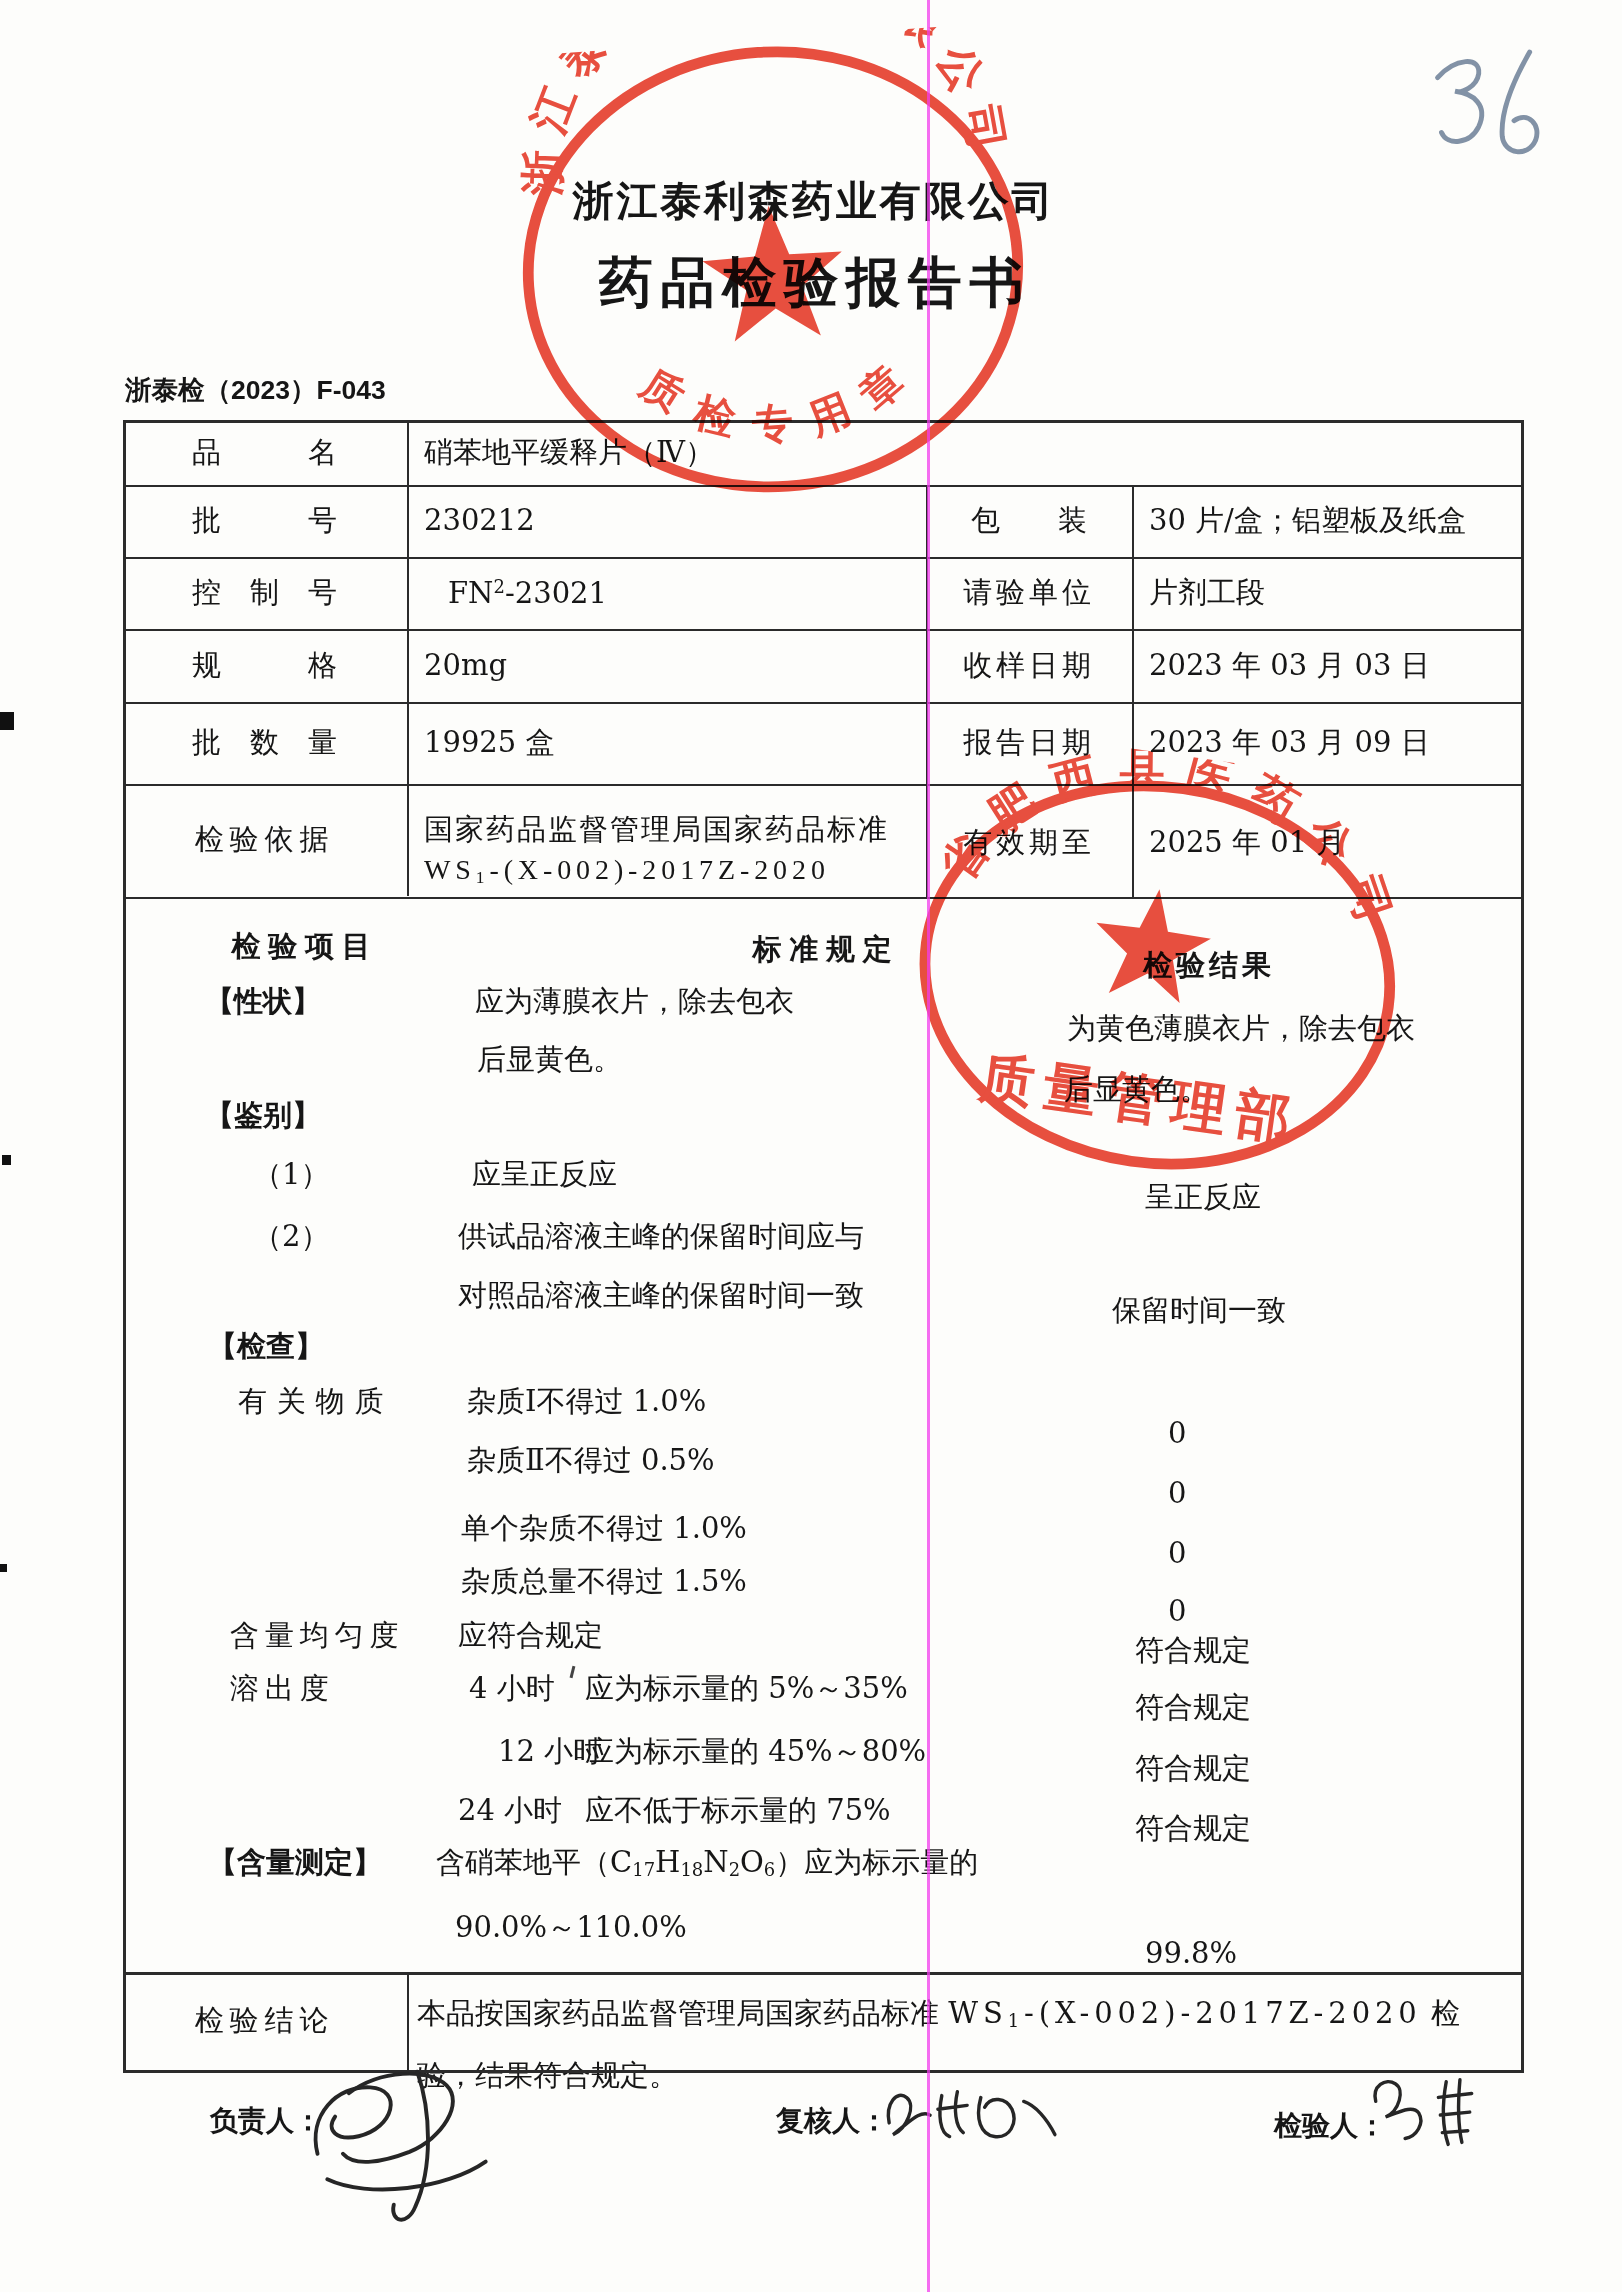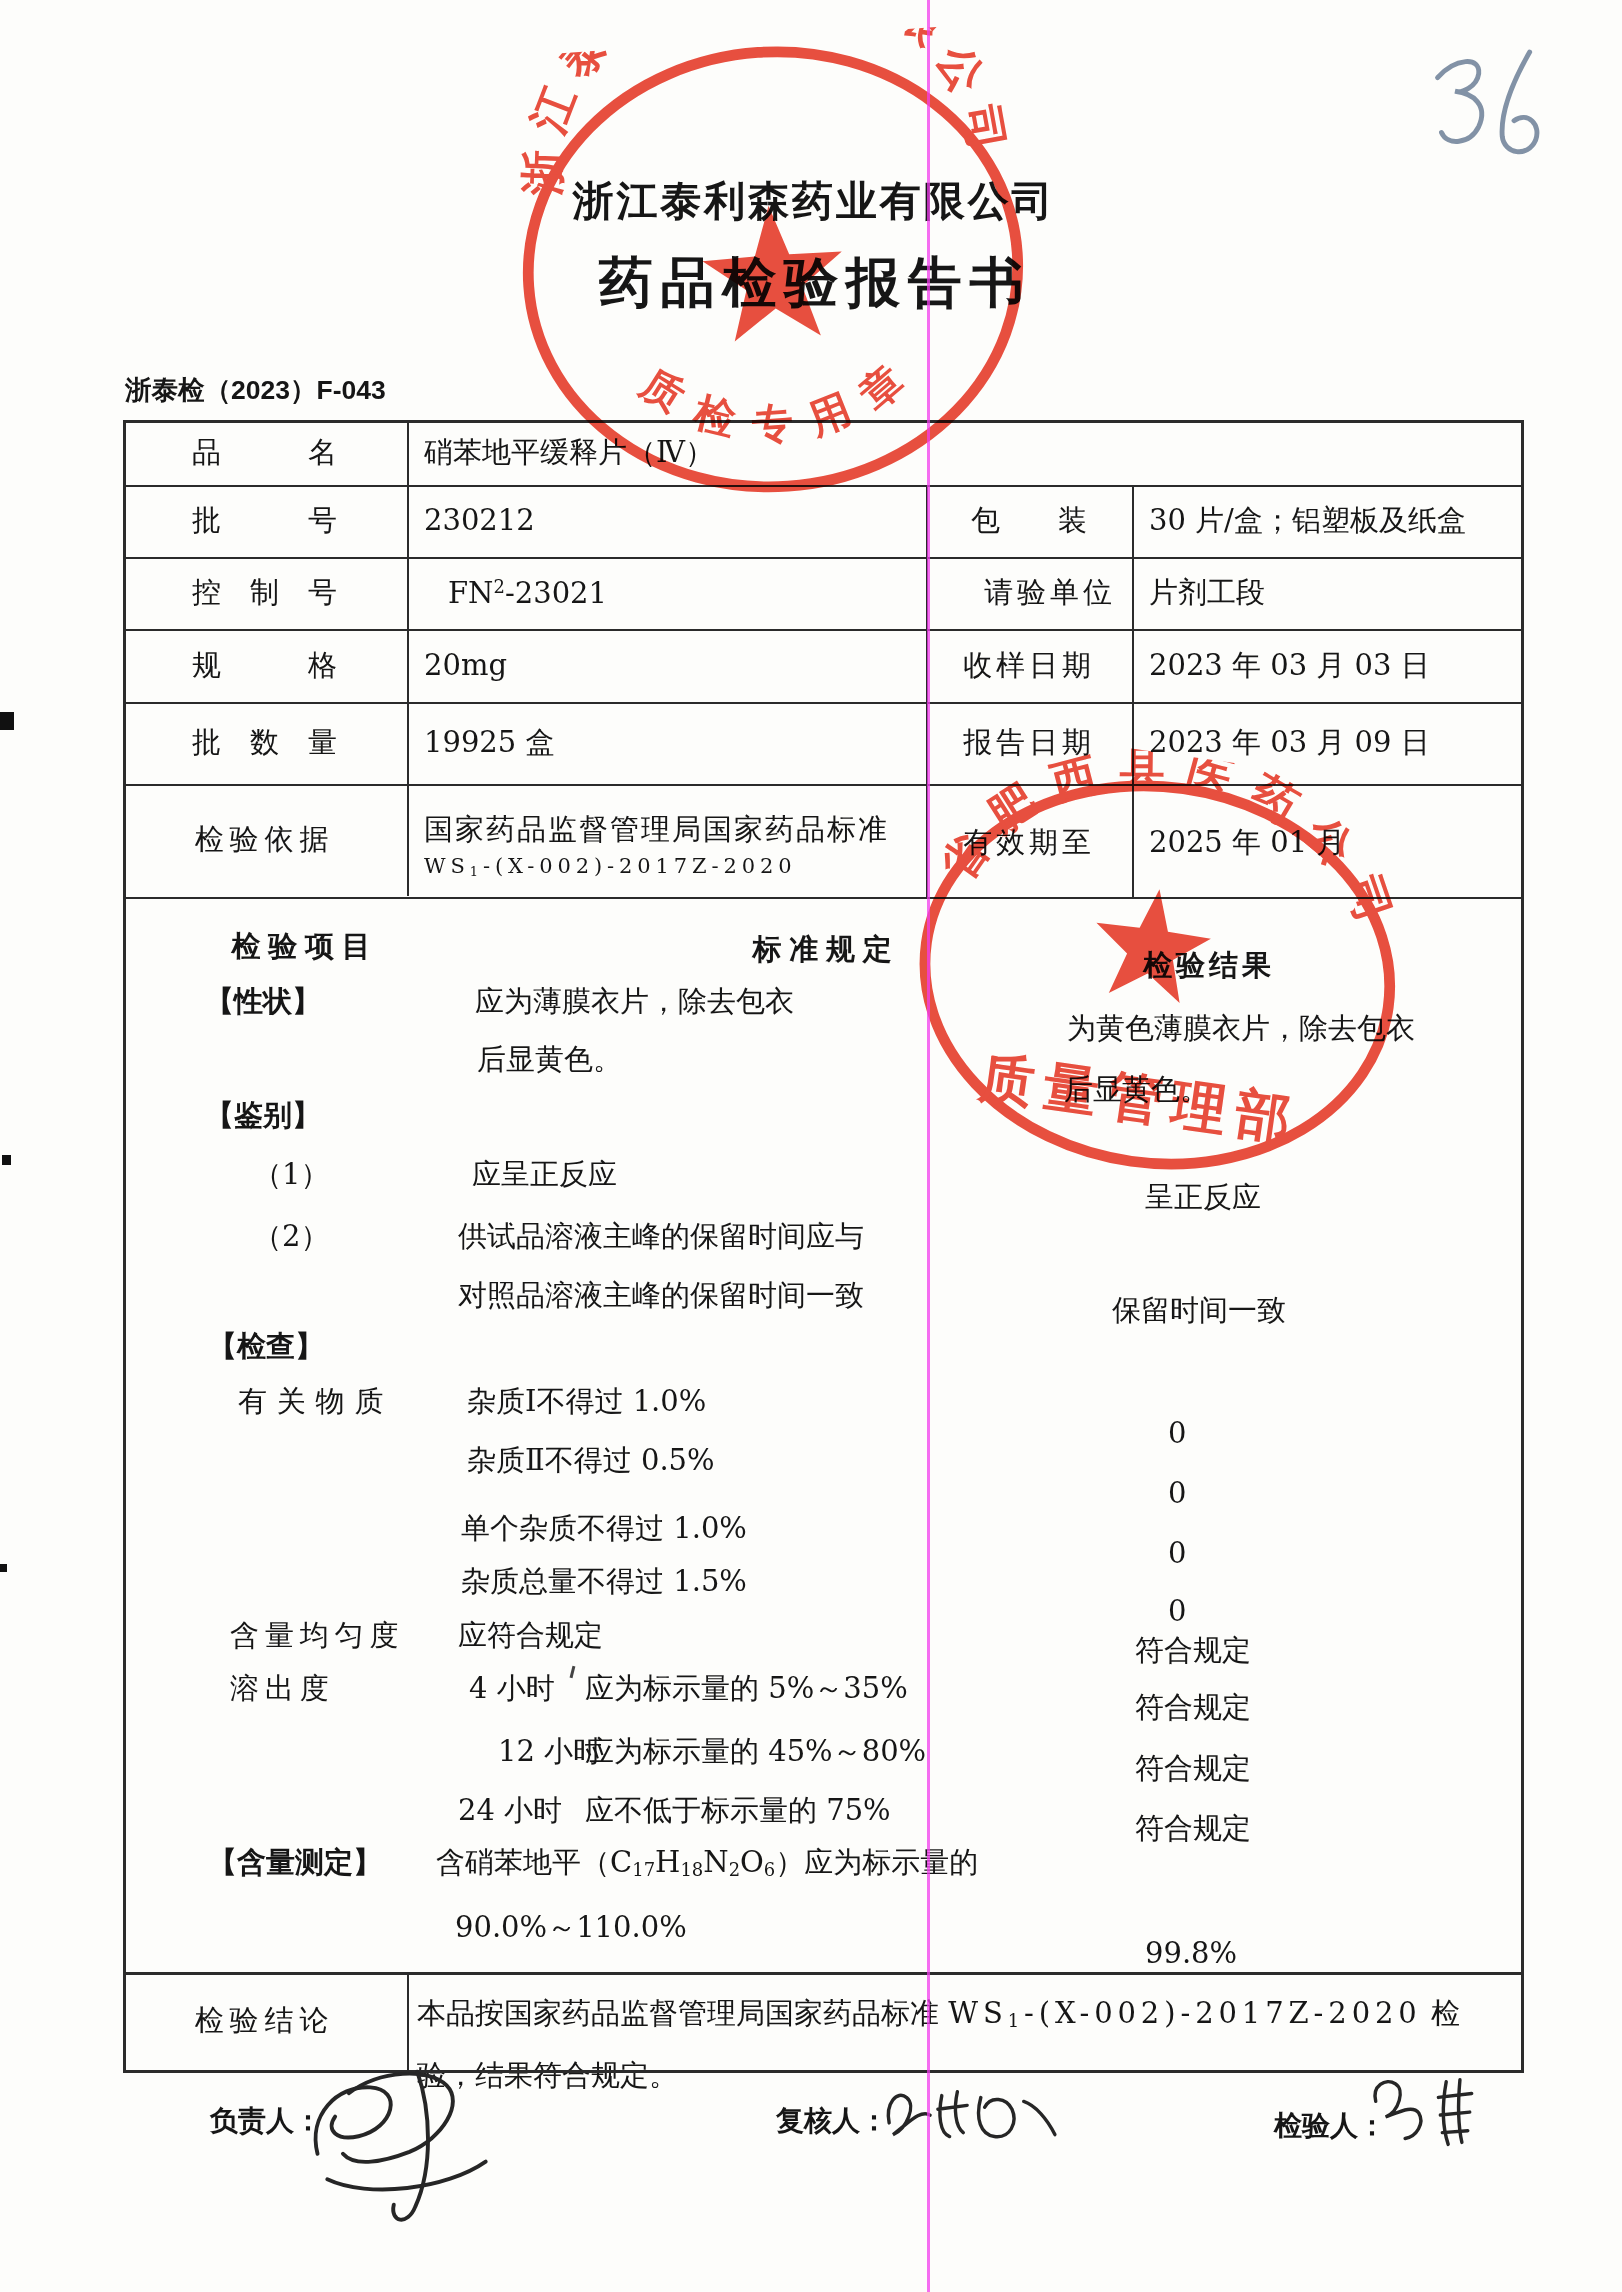--- a/index.html
+++ b/index.html
@@ -63,36 +63,36 @@
 
   <div class="t ctr" style="left:123px;top:506px;width:283px;">批　　　号</div>
   <div class="t" style="left:424px;top:506px;">230212</div>
   <div class="t ctr" style="left:926px;top:506px;width:206px;">包　　装</div>
   <div class="t" style="left:1149px;top:506px;">30 片/盒；铝塑板及纸盒</div>
 
   <div class="t ctr" style="left:123px;top:578px;width:283px;">控　制　号</div>
   <div class="t" style="left:424px;top:578px;margin-left:24px;">
     <span>FN</span><sup class="s">2</sup><span>-23021</span>
   </div>
-  <div class="t ctr" style="left:926px;top:578px;width:206px;letter-spacing:3.9px;padding-left:21px;">请验单位</div>
+  <div class="t ctr" style="left:926px;top:578px;width:206px;letter-spacing:3.9px;">请验单位</div>
   <div class="t" style="left:1149px;top:578px;">片剂工段</div>
 
   <div class="t ctr" style="left:123px;top:651px;width:283px;">规　　　格</div>
   <div class="t" style="left:424px;top:651px;">20mg</div>
   <div class="t ctr" style="left:926px;top:651px;width:206px;letter-spacing:3.9px;">收样日期</div>
   <div class="t" style="left:1149px;top:651px;">2023 年 03 月 03 日</div>
 
   <div class="t ctr" style="left:123px;top:728px;width:283px;">批　数　量</div>
   <div class="t" style="left:424px;top:728px;">19925 盒</div>
   <div class="t ctr" style="left:926px;top:728px;width:206px;letter-spacing:3.9px;">报告日期</div>
   <div class="t" style="left:1149px;top:728px;">2023 年 03 月 09 日</div>
 
   <div class="t ctr" style="left:123px;top:825px;width:283px;letter-spacing:5.9px;">检验依据</div>
   <div class="t" style="left:424px;top:815px;letter-spacing:2px;">国家药品监督管理局国家药品标准</div>
-  <div class="t" style="left:424px;top:856px;font-size:21px;letter-spacing:4.9px;">
+  <div class="t" style="left:424px;top:856px;font-size:28px;letter-spacing:4.9px;font-family:Liberation Serif, serif;">
     <span>WS</span><sub class="s">1</sub><span>-(X-002)-2017Z-2020</span>
   </div>
   <div class="t ctr" style="left:926px;top:828px;width:206px;letter-spacing:3.9px;">有效期至</div>
   <div class="t" style="left:1149px;top:828px;">2025 年 01 月</div>
 
   <div class="t cx sb" style="left:305px;top:932px;letter-spacing:7.8px;">检验项目</div>
   <div class="t cx sb" style="left:826px;top:935px;letter-spacing:7.8px;">标准规定</div>
   <div class="t cx sb" style="left:1209px;top:951px;letter-spacing:3.9px;">检验结果</div>
 
   <div class="t sb" style="left:205px;top:987px;">【性状】</div>

